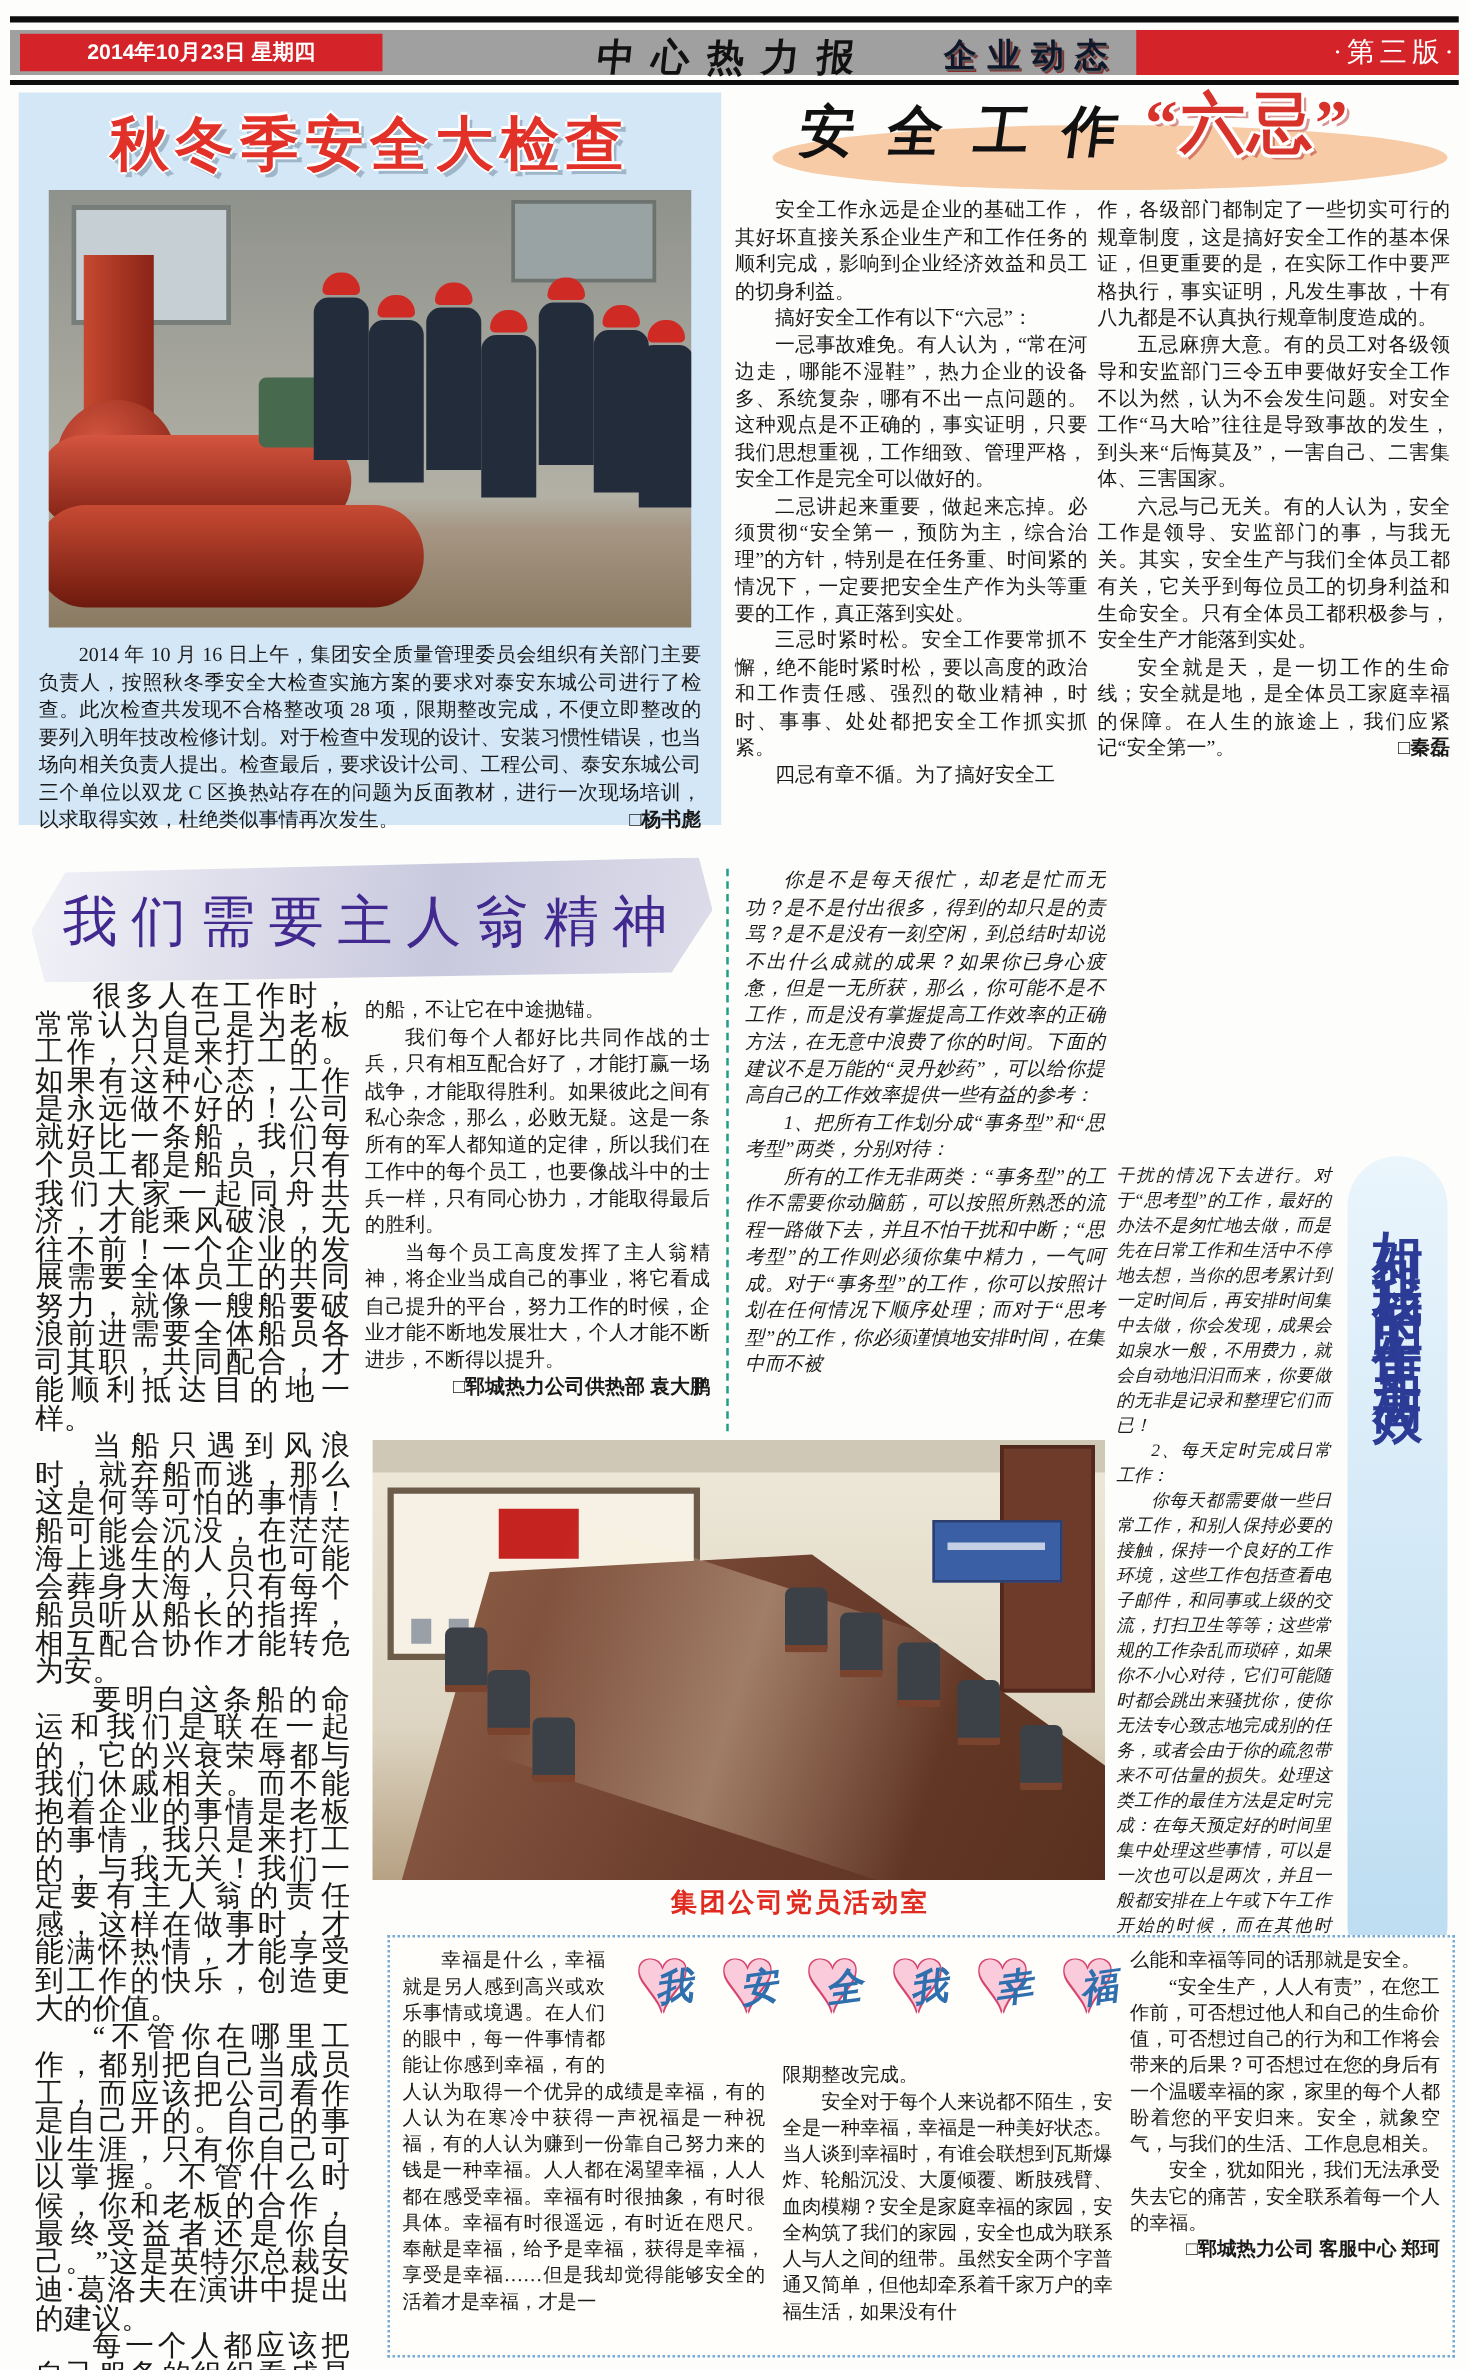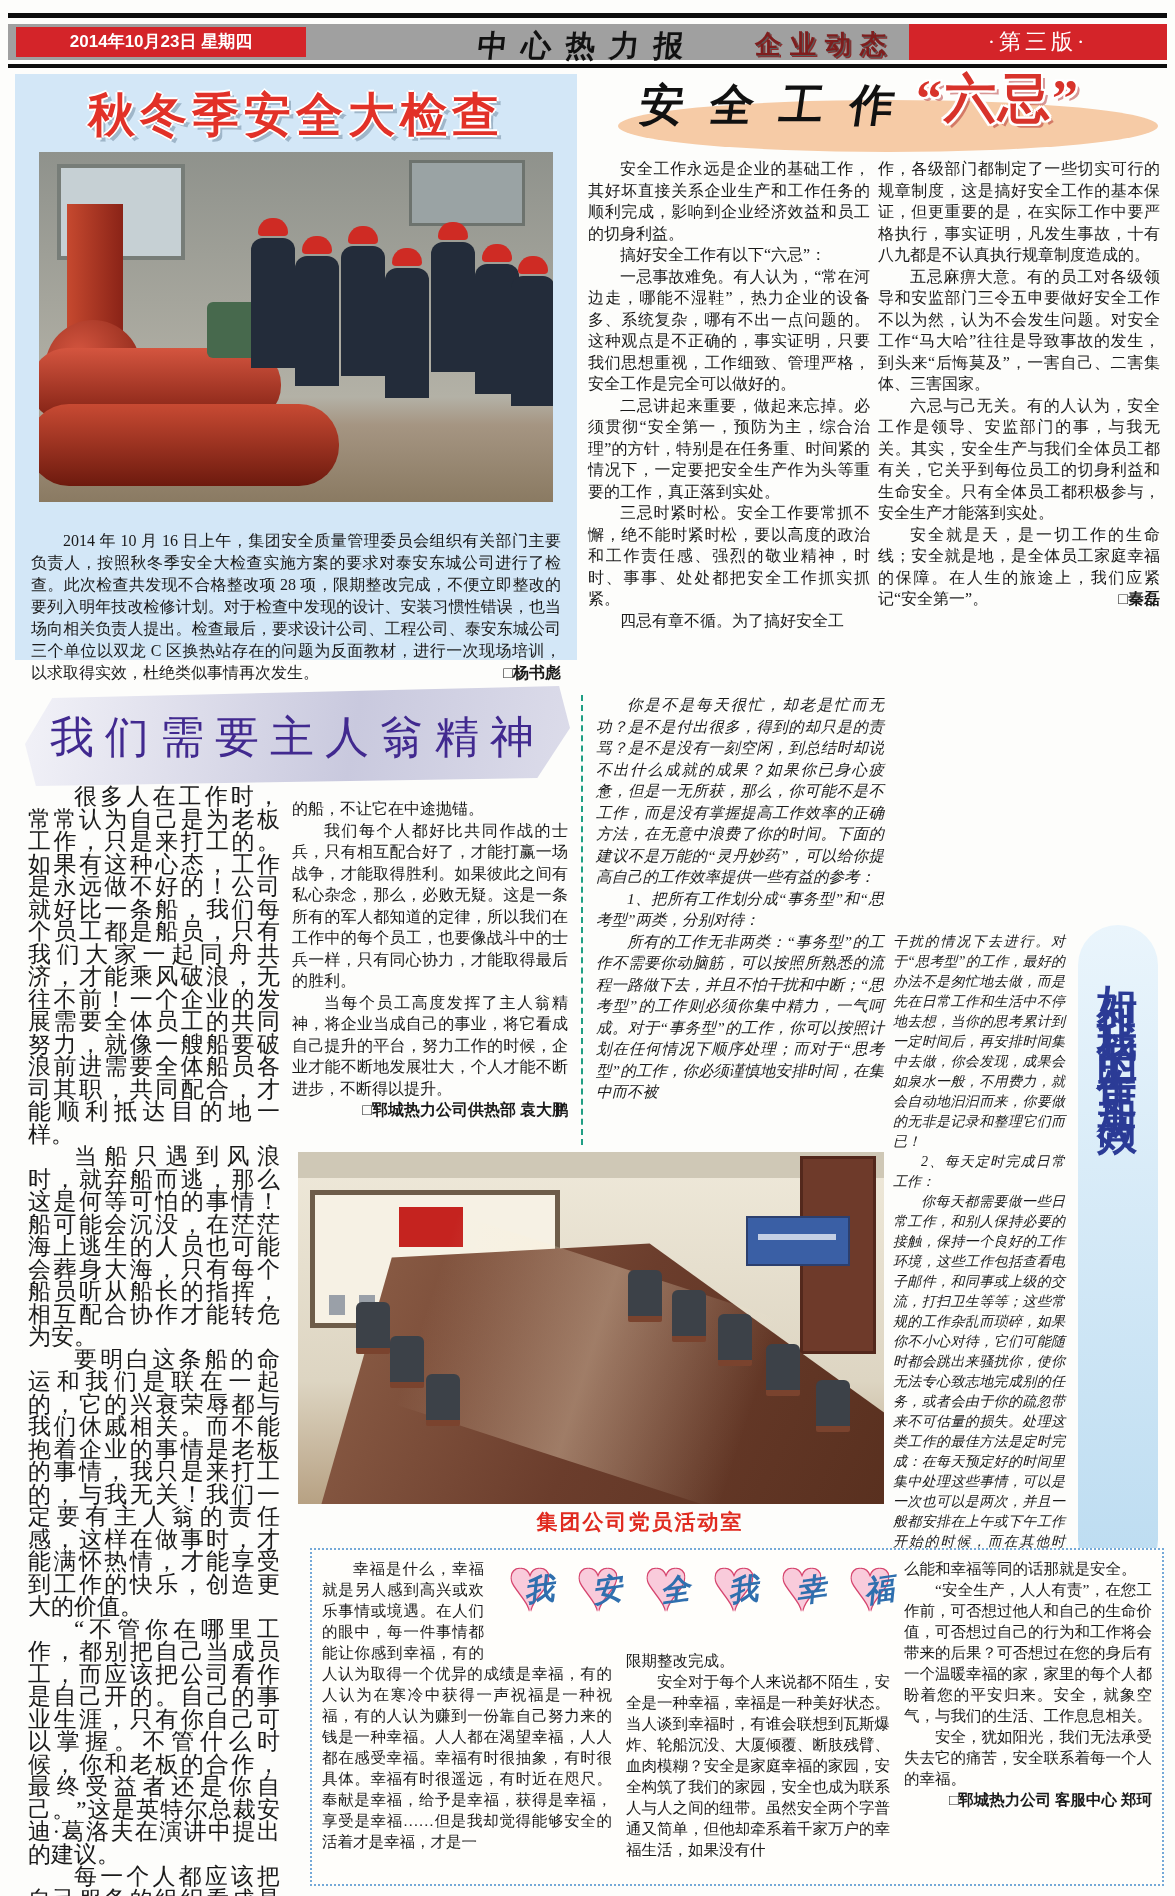--- a/index.html
+++ b/index.html
@@ -8,38 +8,38 @@
   .abs{position:absolute;}
   
   .rule1{left:8px;right:8px;top:13px;height:5px;background:#0d0d0d;}
   .rule2{left:8px;right:8px;top:64px;height:4px;background:#0d0d0d;}
   .hbar{left:8px;right:8px;top:24px;height:36px;background:#a0a0a0;}
   .date-box{left:8px;top:3px;width:290px;height:30px;background:#d42429;color:#fff;
             font-family:"Liberation Sans",sans-serif;font-size:17px;font-weight:bold;
             line-height:30px;text-align:center;}
   .masthead{left:0;right:0;top:2px;text-align:center;font-size:30px;font-weight:bold;color:#111;
             transform:skewX(-6deg);letter-spacing:14px;}
-  .section{right:272px;top:3px;font-size:26px;font-weight:bold;color:#7f1d1d;letter-spacing:9px;
+  .section{right:272px;top:3px;font-size:26px;font-weight:bold;color:#0f172a;letter-spacing:9px;
            font-family:"Liberation Sans",sans-serif;
            text-shadow:1px 1px 0 #5a5a5a,2px 2px 0 #8e2a2a;}
   .page-box{right:0;top:0;width:258px;height:36px;background:#d42429;color:#fff;
-            font-size:22px;line-height:36px;text-align:center;letter-spacing:4px;}
+            font-size:22px;line-height:36px;text-align:right;letter-spacing:4px;}
   
   p{margin:0;text-indent:2em;text-align:justify;}
   p.cont{text-indent:0;}
   .byline{float:right;font-weight:bold;}
   .byline-line{text-indent:0;text-align:right;font-weight:bold;}
   
   .insp-box{left:15px;top:74px;width:562px;height:586px;background:#d3e7f7;}
   .insp-title{left:0;right:0;top:10px;text-align:center;font-size:47px;font-weight:bold;color:#e23128;
               letter-spacing:5px;font-family:"Liberation Sans",sans-serif;
               text-shadow:-2px 0 #fff,2px 0 #fff,0 -2px #fff,0 2px #fff,4px 4px 0 #9fb6c9;}
   .insp-photo{left:24px;top:78px;width:514px;height:350px;overflow:hidden;
               background:linear-gradient(#8f928c,#b3b1a6 70%,#a59582 78%,#8a7a62);}
-  .insp-text{left:16px;top:456px;width:530px;font-size:16px;line-height:22px;}
+  .insp-text{left:16px;top:440px;width:530px;font-size:16px;line-height:22px;}
   
   .ph-window{left:18px;top:12px;width:120px;height:88px;background:#c6d0d4;border:4px solid #777d78;}
   .ph-window2{left:370px;top:8px;width:110px;height:60px;background:#9aa3a4;border:3px solid #6d736e;}
   .pipe-v{left:28px;top:52px;width:56px;height:150px;background:linear-gradient(90deg,#c6492f,#8a2317);}
   .pipe-elbow{left:6px;top:168px;width:96px;height:96px;border-radius:50%;
               background:radial-gradient(circle at 35% 35%,#d4553f,#7e1f12);}
   .pipe-h{left:-8px;top:196px;width:250px;height:74px;border-radius:36px;
           background:linear-gradient(#d4553f,#7e1f12);}
   .pipe-h2{left:-10px;top:252px;width:310px;height:82px;border-radius:40px;
            background:linear-gradient(#c84a33,#6d1a0e);}

